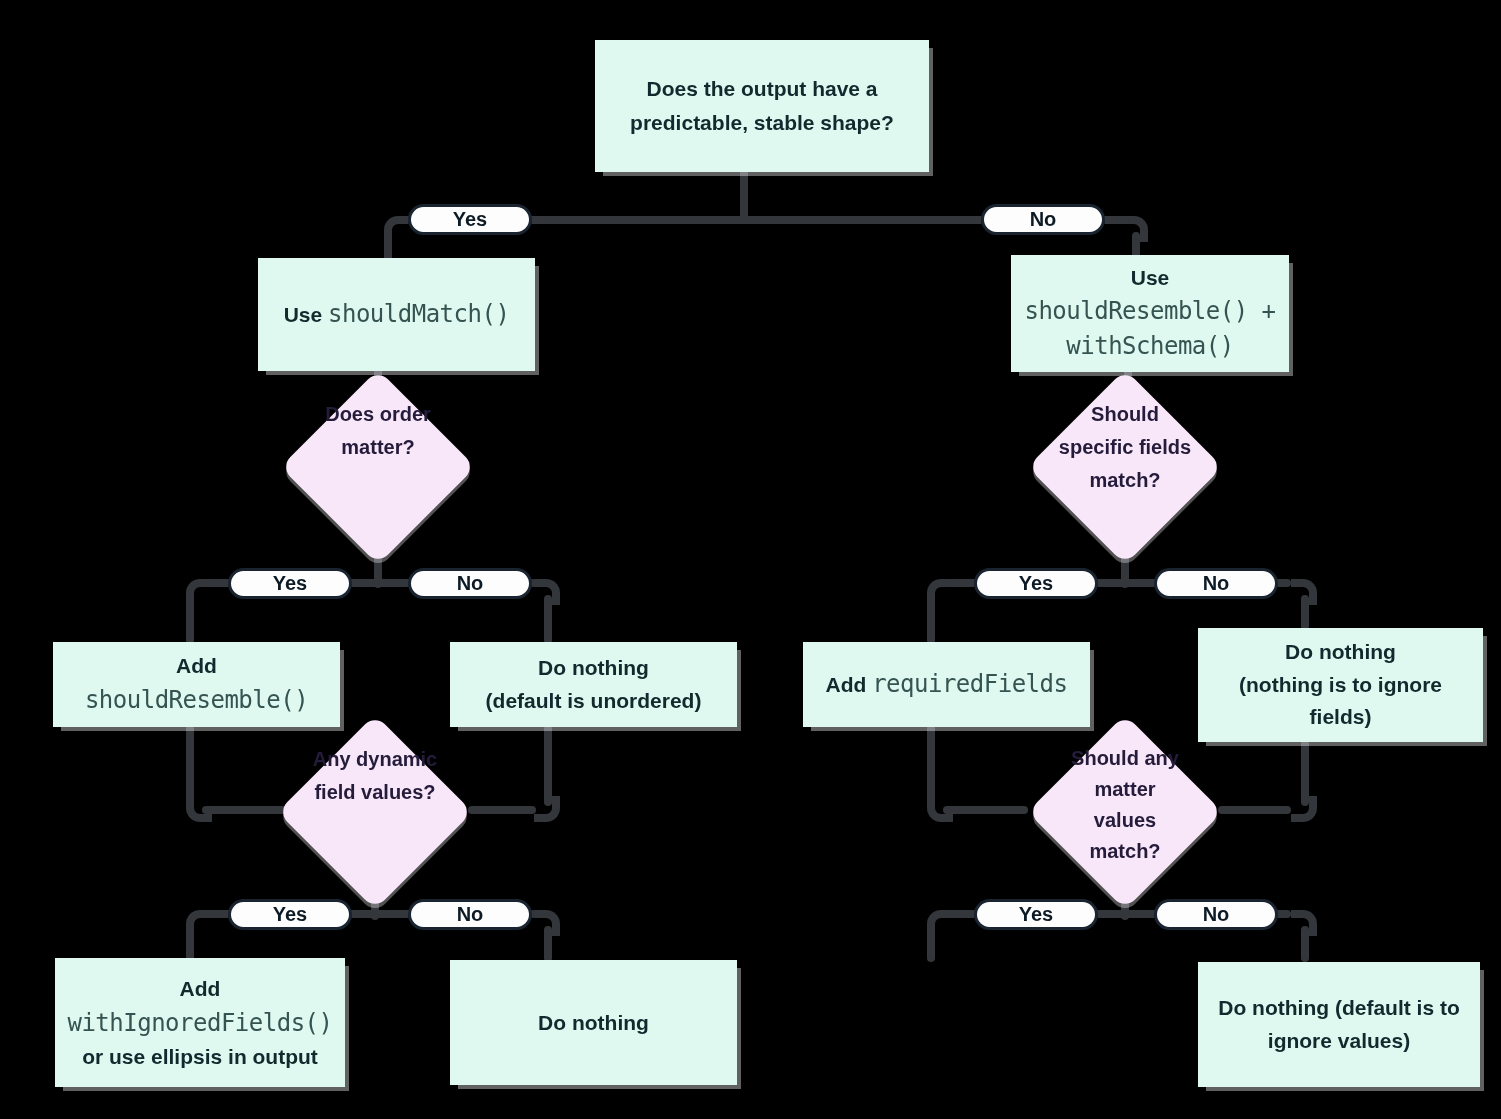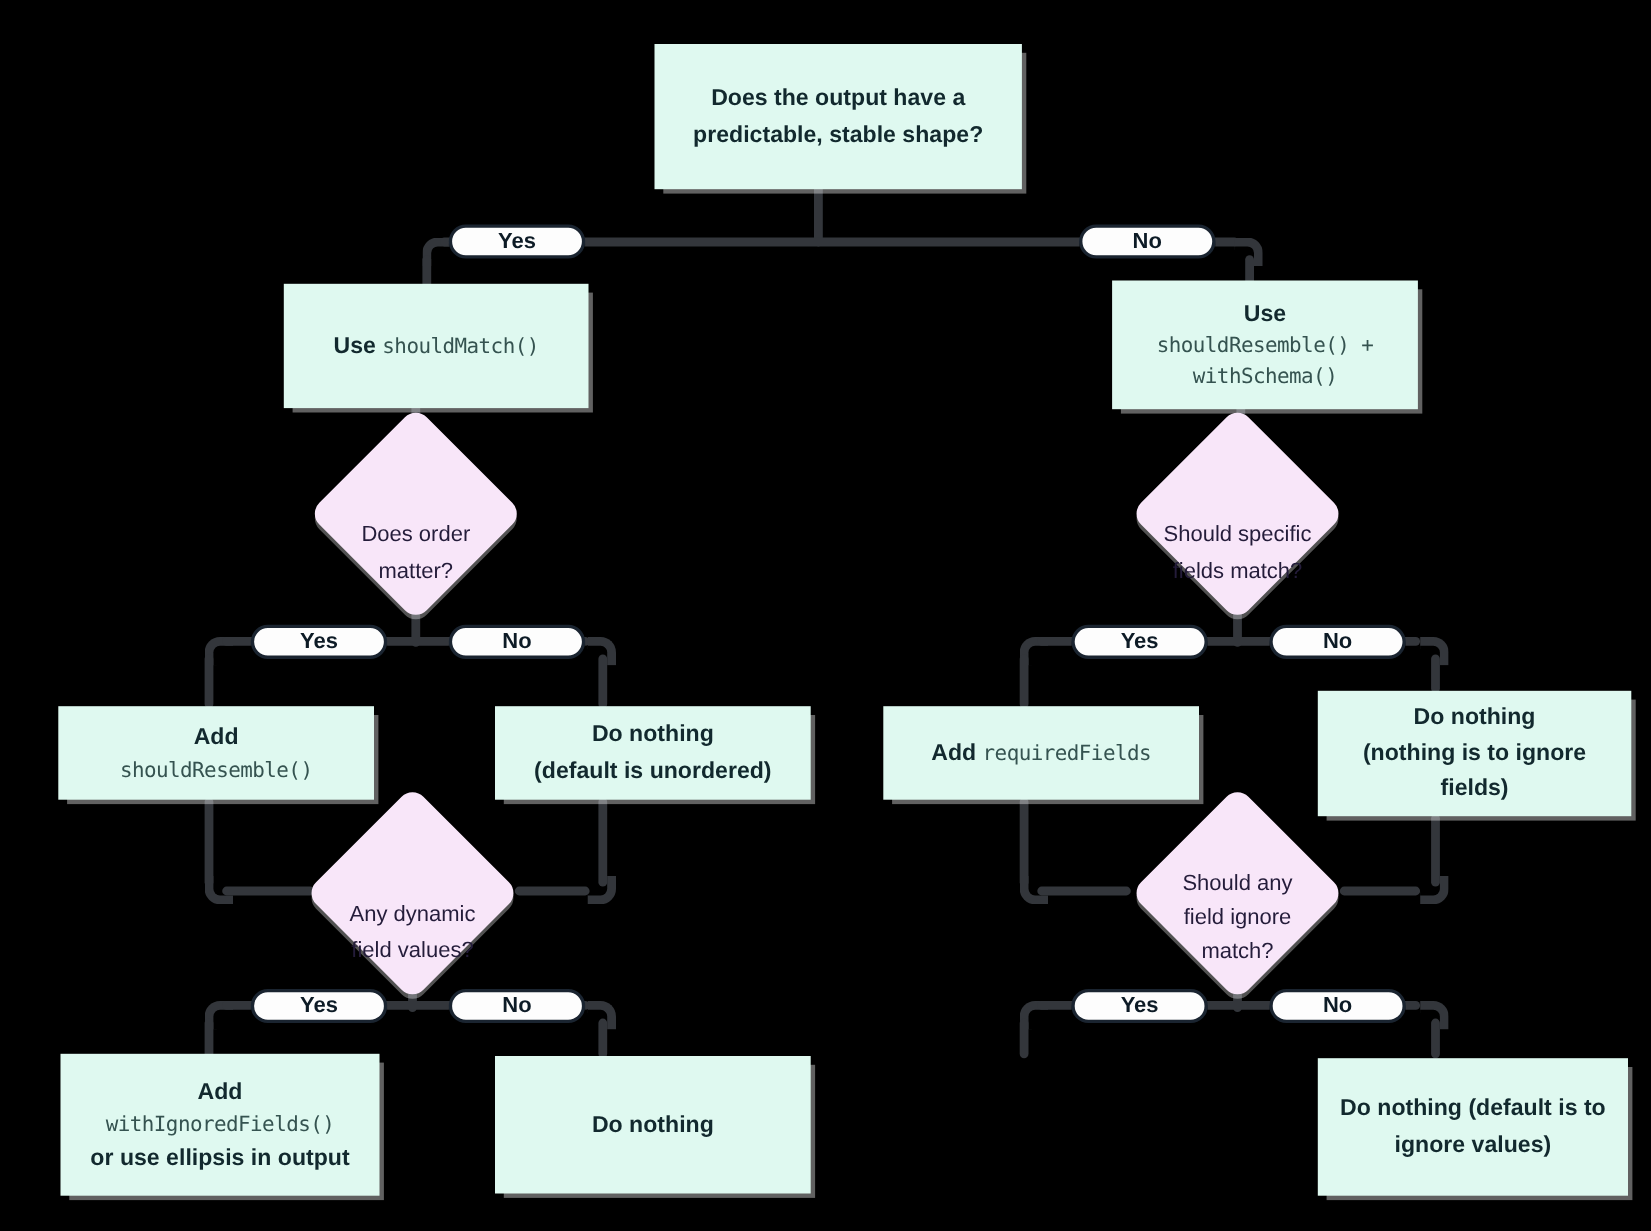--- a/index.html
+++ b/index.html
@@ -26,32 +26,32 @@
   .el.bl{border-left:8px solid var(--line);border-bottom:8px solid var(--line);border-bottom-left-radius:14px;}
   .el.br{border-right:8px solid var(--line);border-bottom:8px solid var(--line);border-bottom-right-radius:14px;}
   
   .box{
     position:absolute;background:var(--mint);z-index:2;
     display:flex;flex-direction:column;align-items:center;justify-content:center;
     text-align:center;color:var(--ink);font-size:21px;line-height:1.6;font-weight:600;
     box-shadow:6px 6px 0 -2px rgba(255,255,255,0.38);
     padding:6px 12px;box-sizing:border-box;margin-left:18px;
   }
-  .box .code{font-family:"DejaVu Sans Mono",monospace;font-weight:400;color:var(--code-ink);font-size:19px;letter-spacing:-0.5px;}
+  .box .code{font-family:"DejaVu Sans Mono",monospace;font-weight:400;color:var(--code-ink);font-size:24px;letter-spacing:-0.5px;}
   .box .blk{display:block;}
   
   .diamond{
     position:absolute;width:138px;height:138px;background:var(--pink);
     transform:rotate(45deg);border-radius:14px;z-index:2;
     box-shadow:3px 3px 0 rgba(255,255,255,0.32);
   }
   .dlabel{
     position:absolute;inset:-34px;transform:rotate(-45deg);
-    display:flex;align-items:flex-end;justify-content:center;text-align:center;
-    color:var(--diamond-ink);font-size:20px;line-height:1.65;font-weight:400;
+    display:flex;align-items:flex-start;justify-content:center;text-align:center;
+    color:var(--diamond-ink);font-size:20px;line-height:1.65;font-weight:700;
   }
   .dlabel span{display:inline-block;}
   .w130 span{width:130px;} .w150 span{width:150px;} .w135 span{width:135px;} .w120 span{width:120px;}
   
   .pill{
     position:absolute;width:124px;height:31px;background:var(--pill-bg);
     border:3px solid var(--pill-border);border-radius:18px;z-index:3;
     display:flex;align-items:center;justify-content:center;
     color:#0d1b26;font-size:20px;font-weight:700;box-sizing:border-box;
     box-shadow:0 3px 0 rgba(0,0,0,0.55);
@@ -175,21 +175,21 @@
     <span>Should specific fields match?</span>
   </div>
 
   <div class="diamond" style="left:306px;top:743px;"></div>
   <div class="dlabel w135" style="left:306px;top:743px;width:138px;height:138px;transform:none;z-index:2;">
     <span>Any dynamic field values?</span>
   </div>
 
   <div class="diamond" style="left:1056px;top:743px;"></div>
   <div class="dlabel w120" style="left:1056px;top:743px;width:138px;height:138px;transform:none;z-index:2;line-height:1.55;">
-    <span>Should any field ignore match?</span>
+    <span>Should any matter values match?</span>
   </div>
 
   <div class="pill" style="left:408px;top:204px;">
       <span>Yes</span>
     </div>
   <div class="pill" style="left:981px;top:204px;">
       <span>No</span>
     </div>
 
   <div class="pill" style="left:228px;top:568px;">

